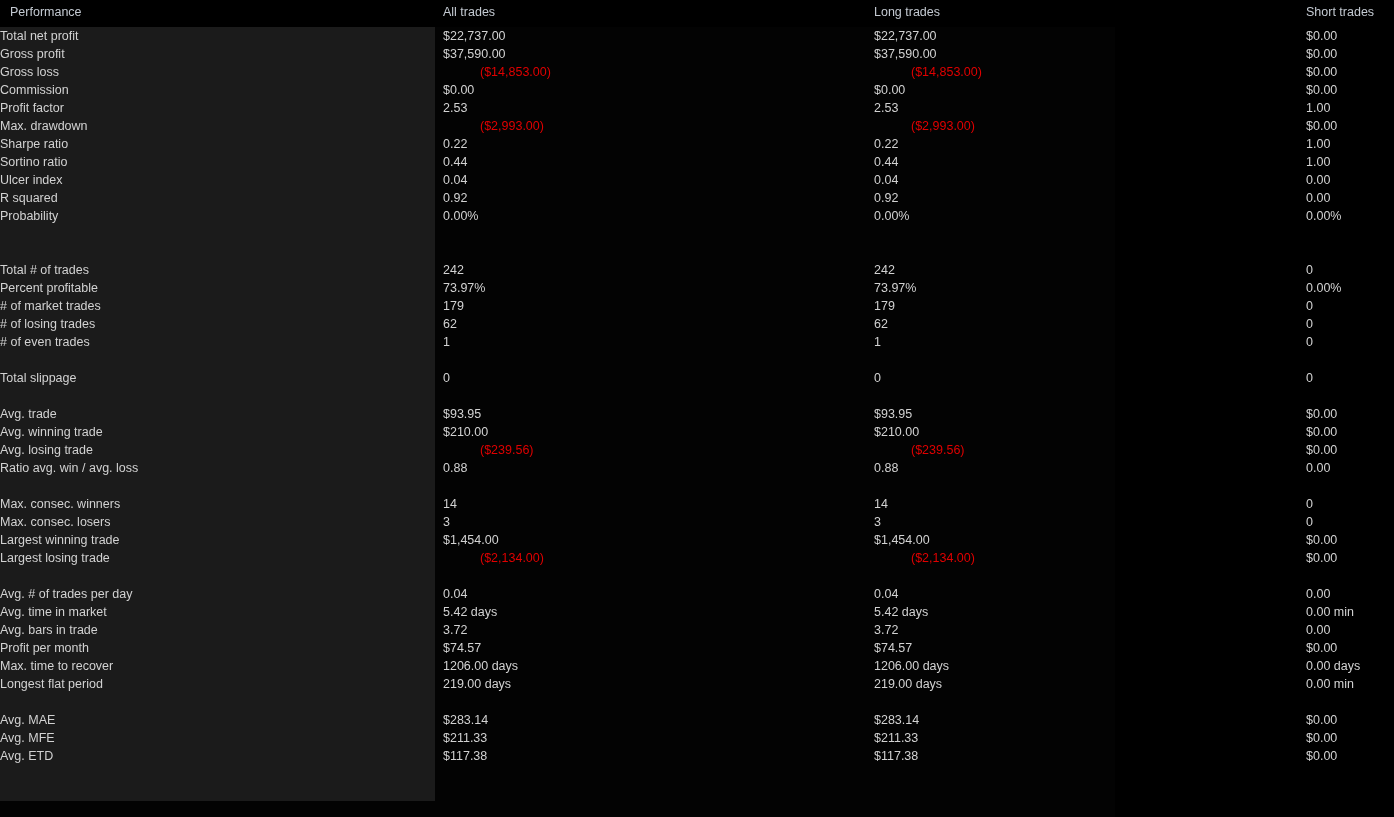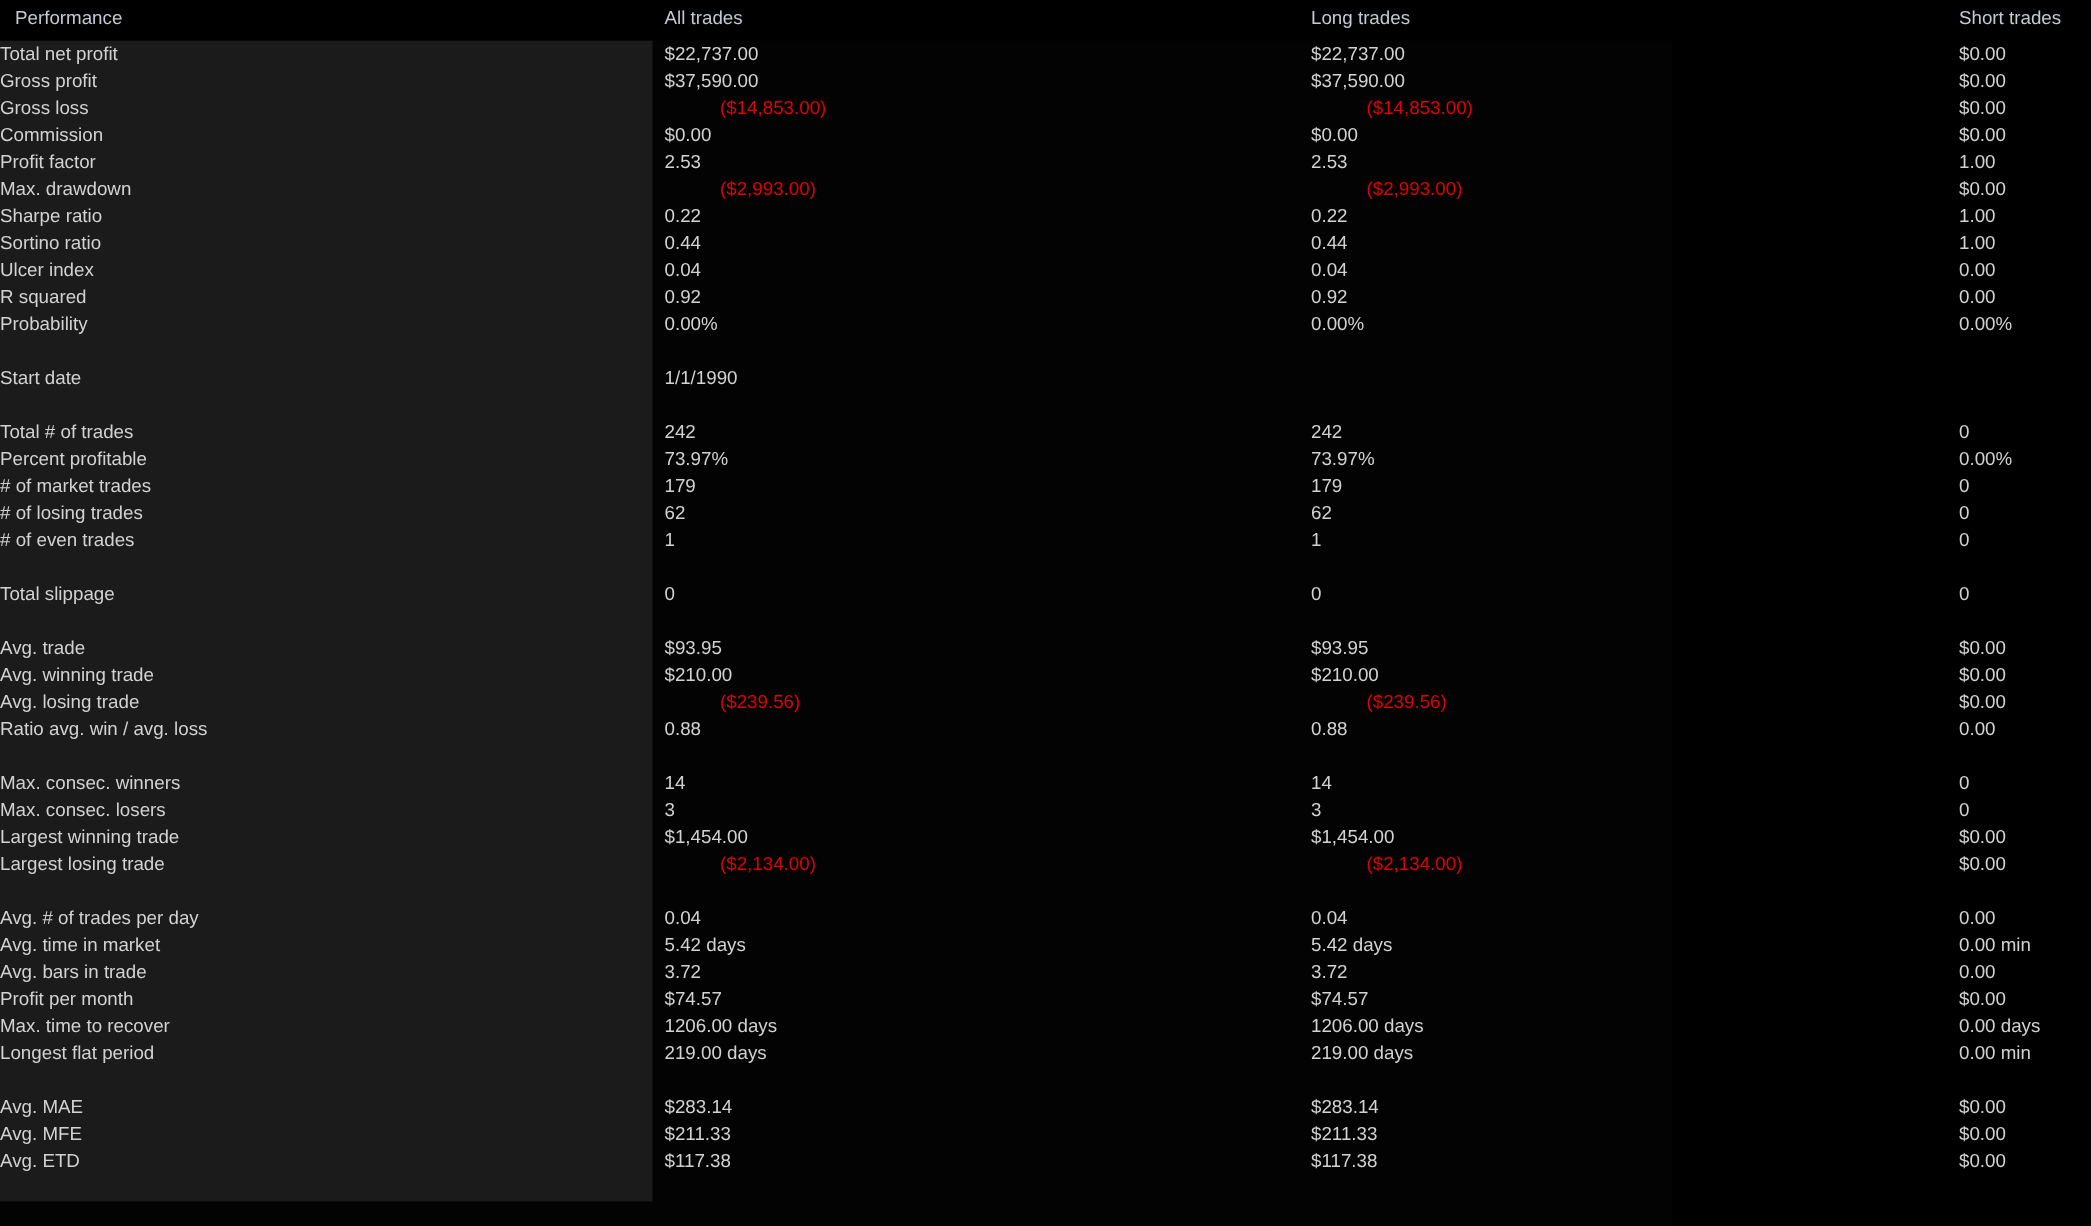--- a/index.html
+++ b/index.html
@@ -157,24 +157,20 @@
         <div class="cell long">0.92</div>
         <div class="cell short">0.00</div>
       </div>
       <div class="row">
         <div class="cell label">Probability</div>
         <div class="cell all">0.00%</div>
         <div class="cell long">0.00%</div>
         <div class="cell short">0.00%</div>
       </div>
       <div class="row spacer"></div>
-      <div class="row">
-        <div class="cell label">Start date</div>
-        <div class="cell all">1/1/1990</div>
-      </div>
       <div class="row spacer"></div>
       <div class="row">
         <div class="cell label">Total # of trades</div>
         <div class="cell all">242</div>
         <div class="cell long">242</div>
         <div class="cell short">0</div>
       </div>
       <div class="row">
         <div class="cell label">Percent profitable</div>
         <div class="cell all">73.97%</div>

